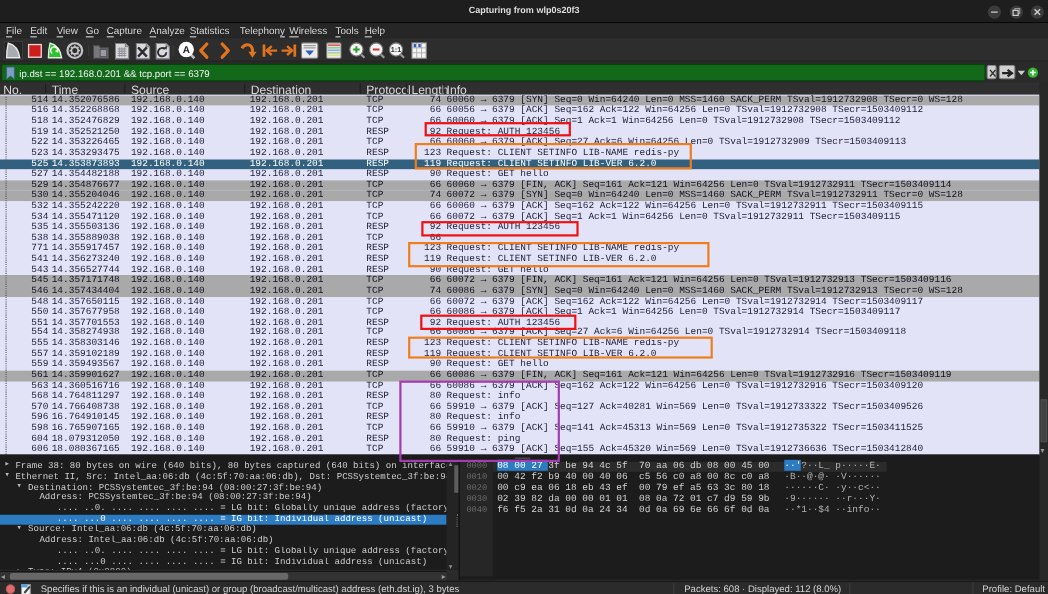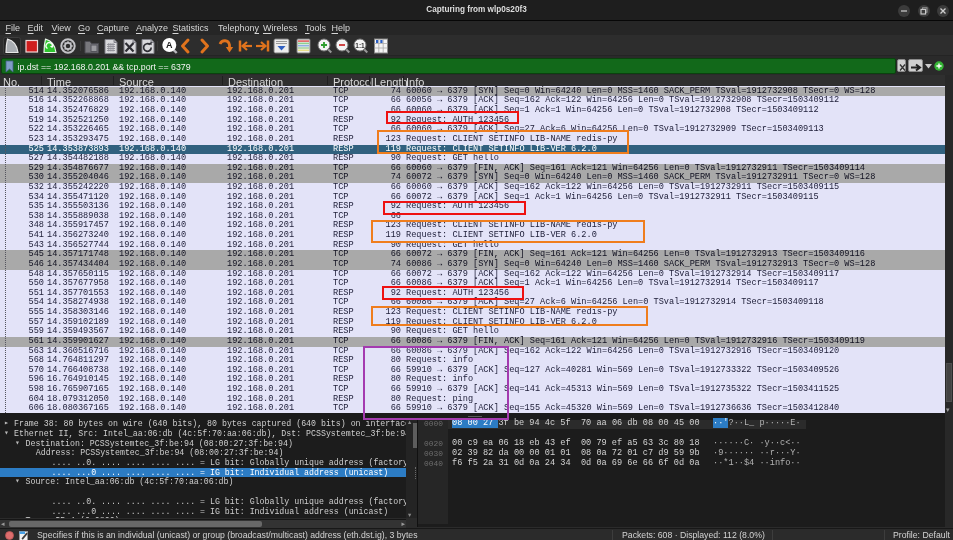--- a/index.html
+++ b/index.html
@@ -264,21 +264,21 @@
 <div class="prow l" style="top:39.28px"><span class="cno">522</span><span class="ctime">14.353226465</span><span class="csrc">192.168.0.140</span><span class="cdst">192.168.0.201</span><span class="cpro">TCP</span><span class="clen">66</span><span class="cinfo">60060 → 6379 [ACK] Seq=27 Ack=6 Win=64256 Len=0 TSval=1912732909 TSecr=1503409113</span></div>
 <div class="prow l" style="top:48.90px"><span class="cno">523</span><span class="ctime">14.353293475</span><span class="csrc">192.168.0.140</span><span class="cdst">192.168.0.201</span><span class="cpro">RESP</span><span class="clen">123</span><span class="cinfo">Request: CLIENT SETINFO LIB-NAME redis-py</span></div>
 <div class="prow s" style="top:58.52px"><span class="cno">525</span><span class="ctime">14.353873893</span><span class="csrc">192.168.0.140</span><span class="cdst">192.168.0.201</span><span class="cpro">RESP</span><span class="clen">119</span><span class="cinfo">Request: CLIENT SETINFO LIB-VER 6.2.0</span></div>
 <div class="prow l" style="top:68.14px"><span class="cno">527</span><span class="ctime">14.354482188</span><span class="csrc">192.168.0.140</span><span class="cdst">192.168.0.201</span><span class="cpro">RESP</span><span class="clen">90</span><span class="cinfo">Request: GET hello</span></div>
 <div class="prow g" style="top:77.76px"><span class="cno">529</span><span class="ctime">14.354876677</span><span class="csrc">192.168.0.140</span><span class="cdst">192.168.0.201</span><span class="cpro">TCP</span><span class="clen">66</span><span class="cinfo">60060 → 6379 [FIN, ACK] Seq=161 Ack=121 Win=64256 Len=0 TSval=1912732911 TSecr=1503409114</span></div>
 <div class="prow g" style="top:87.38px"><span class="cno">530</span><span class="ctime">14.355204046</span><span class="csrc">192.168.0.140</span><span class="cdst">192.168.0.201</span><span class="cpro">TCP</span><span class="clen">74</span><span class="cinfo">60072 → 6379 [SYN] Seq=0 Win=64240 Len=0 MSS=1460 SACK_PERM TSval=1912732911 TSecr=0 WS=128</span></div>
 <div class="prow l" style="top:97.00px"><span class="cno">532</span><span class="ctime">14.355242220</span><span class="csrc">192.168.0.140</span><span class="cdst">192.168.0.201</span><span class="cpro">TCP</span><span class="clen">66</span><span class="cinfo">60060 → 6379 [ACK] Seq=162 Ack=122 Win=64256 Len=0 TSval=1912732911 TSecr=1503409115</span></div>
 <div class="prow l" style="top:106.62px"><span class="cno">534</span><span class="ctime">14.355471120</span><span class="csrc">192.168.0.140</span><span class="cdst">192.168.0.201</span><span class="cpro">TCP</span><span class="clen">66</span><span class="cinfo">60072 → 6379 [ACK] Seq=1 Ack=1 Win=64256 Len=0 TSval=1912732911 TSecr=1503409115</span></div>
 <div class="prow l" style="top:116.24px"><span class="cno">535</span><span class="ctime">14.355503136</span><span class="csrc">192.168.0.140</span><span class="cdst">192.168.0.201</span><span class="cpro">RESP</span><span class="clen">92</span><span class="cinfo">Request: AUTH 123456</span></div>
 <div class="prow l" style="top:125.86px"><span class="cno">538</span><span class="ctime">14.355889038</span><span class="csrc">192.168.0.140</span><span class="cdst">192.168.0.201</span><span class="cpro">TCP</span><span class="clen">66</span></div>
-<div class="prow l" style="top:135.48px"><span class="cno">348</span><span class="ctime">14.355917457</span><span class="csrc">192.168.0.140</span><span class="cdst">192.168.0.201</span><span class="cpro">RESP</span><span class="clen">123</span><span class="cinfo">Request: CLIENT SETINFO LIB-NAME redis-py</span></div>
+<div class="prow l" style="top:135.48px"><span class="cno">771</span><span class="ctime">14.355917457</span><span class="csrc">192.168.0.140</span><span class="cdst">192.168.0.201</span><span class="cpro">RESP</span><span class="clen">123</span><span class="cinfo">Request: CLIENT SETINFO LIB-NAME redis-py</span></div>
 <div class="prow l" style="top:145.10px"><span class="cno">541</span><span class="ctime">14.356273240</span><span class="csrc">192.168.0.140</span><span class="cdst">192.168.0.201</span><span class="cpro">RESP</span><span class="clen">119</span><span class="cinfo">Request: CLIENT SETINFO LIB-VER 6.2.0</span></div>
 <div class="prow l" style="top:154.72px"><span class="cno">543</span><span class="ctime">14.356527744</span><span class="csrc">192.168.0.140</span><span class="cdst">192.168.0.201</span><span class="cpro">RESP</span><span class="clen">90</span><span class="cinfo">Request: GET hello</span></div>
 <div class="prow g" style="top:164.34px"><span class="cno">545</span><span class="ctime">14.357171748</span><span class="csrc">192.168.0.140</span><span class="cdst">192.168.0.201</span><span class="cpro">TCP</span><span class="clen">66</span><span class="cinfo">60072 → 6379 [FIN, ACK] Seq=161 Ack=121 Win=64256 Len=0 TSval=1912732913 TSecr=1503409116</span></div>
 <div class="prow g" style="top:173.96px"><span class="cno">546</span><span class="ctime">14.357434404</span><span class="csrc">192.168.0.140</span><span class="cdst">192.168.0.201</span><span class="cpro">TCP</span><span class="clen">74</span><span class="cinfo">60086 → 6379 [SYN] Seq=0 Win=64240 Len=0 MSS=1460 SACK_PERM TSval=1912732913 TSecr=0 WS=128</span></div>
 <div class="prow l" style="top:183.58px"><span class="cno">548</span><span class="ctime">14.357650115</span><span class="csrc">192.168.0.140</span><span class="cdst">192.168.0.201</span><span class="cpro">TCP</span><span class="clen">66</span><span class="cinfo">60072 → 6379 [ACK] Seq=162 Ack=122 Win=64256 Len=0 TSval=1912732914 TSecr=1503409117</span></div>
 <div class="prow l" style="top:193.20px"><span class="cno">550</span><span class="ctime">14.357677958</span><span class="csrc">192.168.0.140</span><span class="cdst">192.168.0.201</span><span class="cpro">TCP</span><span class="clen">66</span><span class="cinfo">60086 → 6379 [ACK] Seq=1 Ack=1 Win=64256 Len=0 TSval=1912732914 TSecr=1503409117</span></div>
 <div class="prow l" style="top:202.82px"><span class="cno">551</span><span class="ctime">14.357701553</span><span class="csrc">192.168.0.140</span><span class="cdst">192.168.0.201</span><span class="cpro">RESP</span><span class="clen">92</span><span class="cinfo">Request: AUTH 123456</span></div>
 <div class="prow l" style="top:212.44px"><span class="cno">554</span><span class="ctime">14.358274938</span><span class="csrc">192.168.0.140</span><span class="cdst">192.168.0.201</span><span class="cpro">TCP</span><span class="clen">66</span><span class="cinfo">60086 → 6379 [ACK] Seq=27 Ack=6 Win=64256 Len=0 TSval=1912732914 TSecr=1503409118</span></div>
 <div class="prow l" style="top:222.06px"><span class="cno">555</span><span class="ctime">14.358303146</span><span class="csrc">192.168.0.140</span><span class="cdst">192.168.0.201</span><span class="cpro">RESP</span><span class="clen">123</span><span class="cinfo">Request: CLIENT SETINFO LIB-NAME redis-py</span></div>
 <div class="prow l" style="top:231.68px"><span class="cno">557</span><span class="ctime">14.359102189</span><span class="csrc">192.168.0.140</span><span class="cdst">192.168.0.201</span><span class="cpro">RESP</span><span class="clen">119</span><span class="cinfo">Request: CLIENT SETINFO LIB-VER 6.2.0</span></div>
@@ -301,38 +301,40 @@
       <div id="hthumb"></div>
     </div>
   <div id="dpane">
 <div class="dline" style="top:0.10px"><span class="arr" style="left:4px">▸</span><span style="position:absolute;left:14px">Frame 38: 80 bytes on wire (640 bits), 80 bytes captured (640 bits) on interface wlp0s20f3, id 0</span></div>
 <div class="dline" style="top:9.80px"><span class="arr" style="left:4px">▾</span><span style="position:absolute;left:14px">Ethernet II, Src: Intel_aa:06:db (4c:5f:70:aa:06:db), Dst: PCSSystemtec_3f:be:94 (08:00:27:3f:be:94)</span></div>
 <div class="dline" style="top:19.50px"><span class="arr" style="left:15px">▾</span><span style="position:absolute;left:25.5px">Destination: PCSSystemtec_3f:be:94 (08:00:27:3f:be:94)</span></div>
 <div class="dline" style="top:29.20px"><span style="position:absolute;left:35.8px">Address: PCSSystemtec_3f:be:94 (08:00:27:3f:be:94)</span></div>
 <div class="dline" style="top:38.90px"><span style="position:absolute;left:51.6px">.... ..0. .... .... .... .... = LG bit: Globally unique address (factory default)</span></div>
 <div class="dline dsel" style="top:48.60px"><span style="position:absolute;left:51.6px">.... ...0 .... .... .... .... = IG bit: Individual address (unicast)</span></div>
 <div class="dline" style="top:58.30px"><span class="arr" style="left:15px">▾</span><span style="position:absolute;left:25.5px">Source: Intel_aa:06:db (4c:5f:70:aa:06:db)</span></div>
+<div class="dline" style="top:68.00px"><span style="position:absolute;left:35.8px">Address: Intel_aa:06:db (4c:5f:70:aa:06:db)</span></div>
 <div class="dline" style="top:77.70px"><span style="position:absolute;left:51.6px">.... ..0. .... .... .... .... = LG bit: Globally unique address (factory default)</span></div>
 <div class="dline" style="top:87.40px"><span style="position:absolute;left:51.6px">.... ...0 .... .... .... .... = IG bit: Individual address (unicast)</span></div>
 <div class="dline" style="top:97.10px"><span class="arr" style="left:15px">▸</span><span style="position:absolute;left:25.5px">Type: IPv4 (0x0800)</span></div>
   </div>
   <div style="position:absolute;left:414.5px;top:467px;width:1.6px;height:12px;border-left:1.6px dotted #6a6a6a;z-index:5"></div>
     <div id="dvsb">
       <div class="a1">▴</div>
       <div class="th"></div>
       <div class="a2">▾</div>
     </div>
   <div id="dhsb">
       <div class="a1">◂</div>
       <div class="th"></div>
       <div class="a2">▸</div>
     </div>
   <div id="hpane">
       <div style="position:absolute;left:0;top:0;width:30px;height:105px;background:#262626"></div>
 <div class="hline" style="top:0.30px"><div style="position:absolute;left:30px;top:0.2px;width:358px;height:9.6px;background:#2b2b2b"></div><span class="hoff">0000</span><span class="hbytes"><span class="hsel">08 00 27 </span>3f be 94 4c 5f  70 aa 06 db 08 00 45 00</span><span class="hascii"><span class="hsel">··'</span>?··L_ p·····E·</span></div>
+<div class="hline" style="top:10.20px"><span class="hoff">0010</span><span class="hbytes">00 42 f2 b9 40 00 40 06  c5 56 c0 a8 00 8c c0 a8</span><span class="hascii">·B··@·@· ·V······</span></div>
 <div class="hline" style="top:20.10px"><span class="hoff">0020</span><span class="hbytes">00 c9 ea 06 18 eb 43 ef  00 79 ef a5 63 3c 80 18</span><span class="hascii">······C· ·y··c&lt;··</span></div>
 <div class="hline" style="top:30.00px"><span class="hoff">0030</span><span class="hbytes">02 39 82 da 00 00 01 01  08 0a 72 01 c7 d9 59 9b</span><span class="hascii">·9······ ··r···Y·</span></div>
 <div class="hline" style="top:39.90px"><span class="hoff">0040</span><span class="hbytes">f6 f5 2a 31 0d 0a 24 34  0d 0a 69 6e 66 6f 0d 0a</span><span class="hascii">··*1··$4 ··info··</span></div>
   </div>
   <div id="sbar">
     <svg width="9" height="9" style="position:absolute;left:4.5px;top:2px">
         <circle cx="4.5" cy="4.5" r="4" fill="#dd6d6d" stroke="#b55" stroke-width="0.8"></circle>
       </svg>
     <svg width="10" height="10" style="position:absolute;left:19px;top:2px">
         <rect x="0.5" y="0.5" width="8" height="9" fill="#f2f2f2" stroke="#999"></rect>

